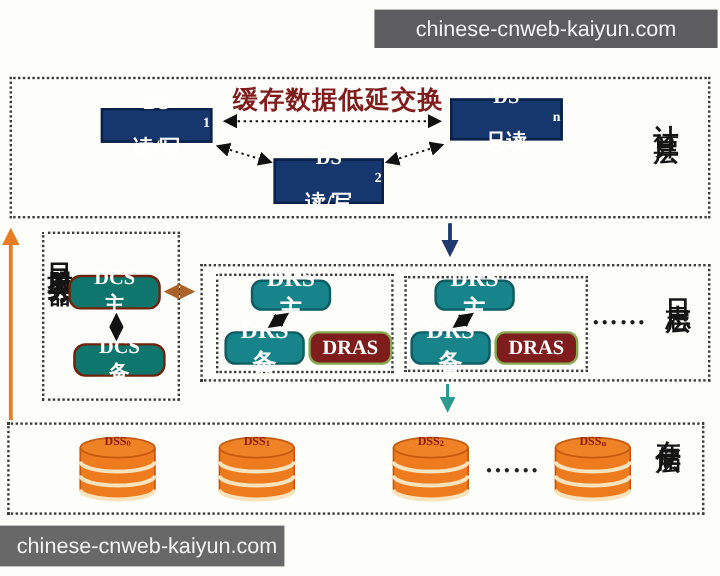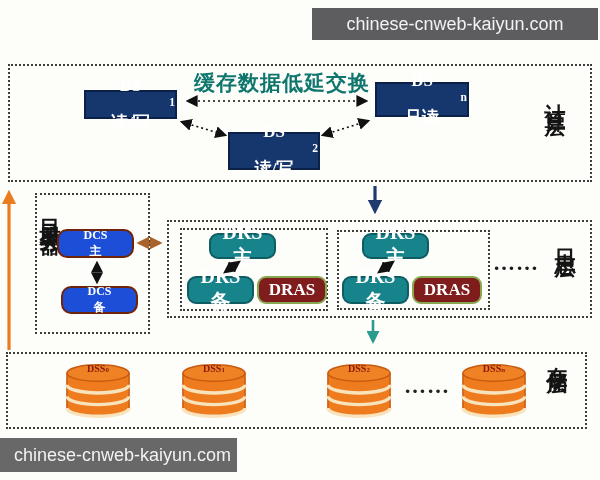--- a/index.html
+++ b/index.html
@@ -21,30 +21,30 @@
   
   .dashbox { border: 2px dotted #3c3c3c; background: transparent; }
 
   
   .vlabel {
     writing-mode: vertical-rl; text-orientation: upright;
     font-weight: bold; color: #141414; font-size: 21px; letter-spacing: 7px;
     line-height: 1;
   }
 
-  .title-text { font-weight: bold; font-size: 21px; color: #0f766e; letter-spacing: 1px; }
+  .title-text { font-weight: bold; font-size: 21px; color: #7f1d1d; letter-spacing: 1px; }
 
   
   .node {
     display: flex; align-items: center; justify-content: center;
     color: #ffffff; font-weight: bold; white-space: nowrap; flex-direction: column;
   }
   .node .sub { font-size: 0.68em; align-self: flex-end; padding-bottom: 2px; }
   .ds   { background: #16366e; border: 2px solid #0b2147; font-size: 17px; }
-  .dcs  { background: #1d4ed8; border: 2px solid #6f2409; border-radius: 10px; font-size: 12px; }
+  .dcs  { background: #0f766e; border: 2px solid #6f2409; border-radius: 10px; font-size: 17px; }
   .drs  { background: #17838a; border: 2px solid #0e5d63; border-radius: 9px; font-size: 20px; }
   .dras { background: #7f1d1d; border: 2px solid #87a84f; border-radius: 9px; font-size: 17px; }
 
   .dots { font-weight: bold; color: #1a1a1a; font-size: 22px; letter-spacing: 1px; }
 
   
   .cyl { width: 68px; height: 57px; }
   .cyl-label {
     position: absolute; top: 1px; left: 0; width: 100%;
     text-align: center; color: #8a1a0c; font-weight: bold; font-size: 10px;

